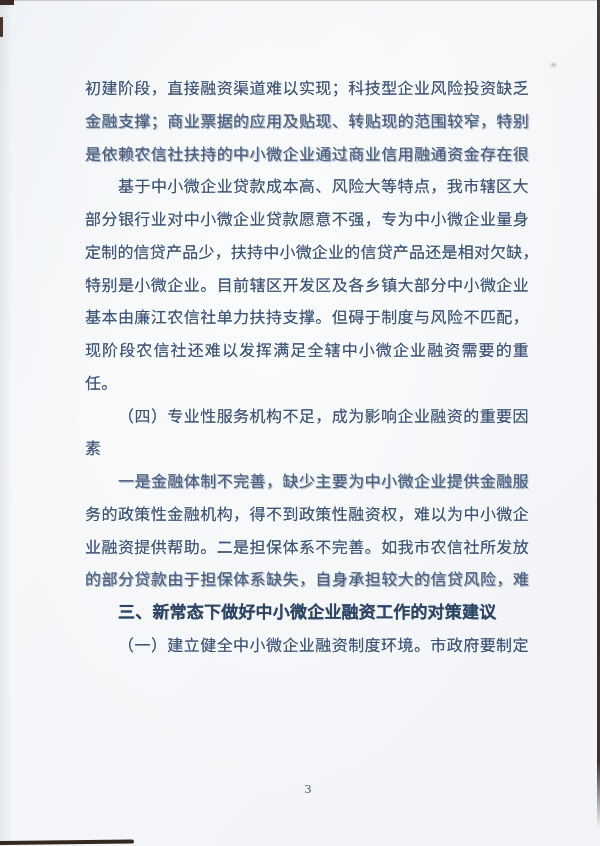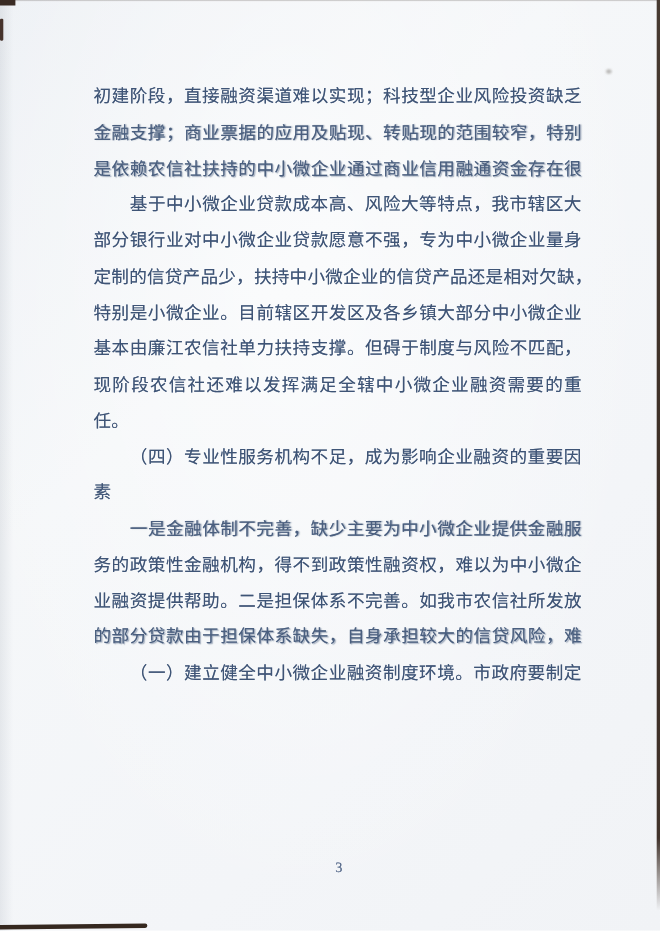--- a/index.html
+++ b/index.html
@@ -458,20 +458,21 @@
         <span>较</span>
         <span>大</span>
         <span>的</span>
         <span>信</span>
         <span>贷</span>
         <span>风</span>
         <span>险</span>
         <span>，</span>
         <span>难</span>
       </div>
+      <div class="line indent bold">三、新常态下做好中小微企业融资工作的对策建议</div>
       <div class="line justify indent">
         <span>（</span>
         <span>一</span>
         <span>）</span>
         <span>建</span>
         <span>立</span>
         <span>健</span>
         <span>全</span>
         <span>中</span>
         <span>小</span>

